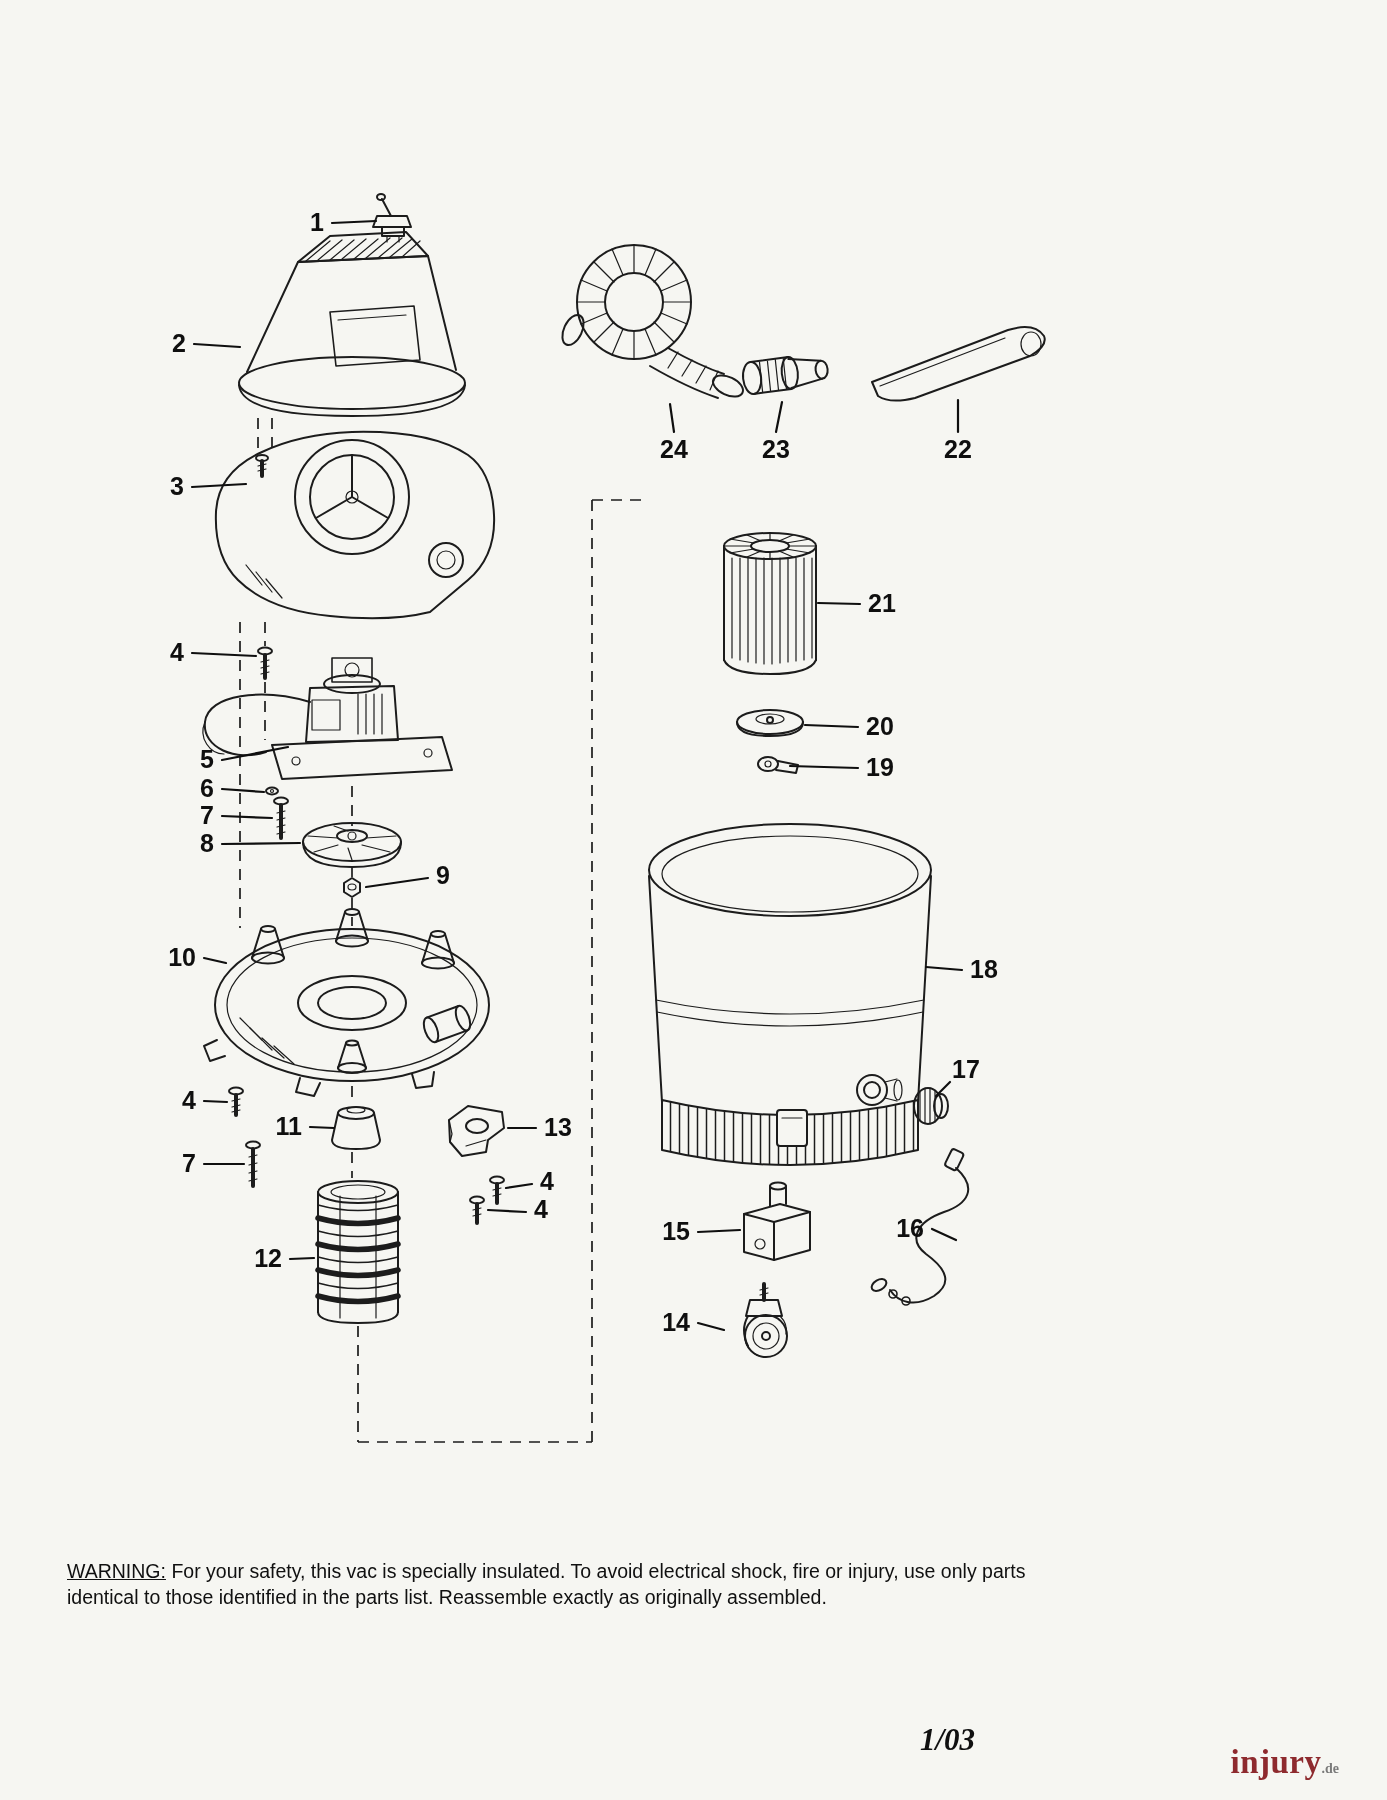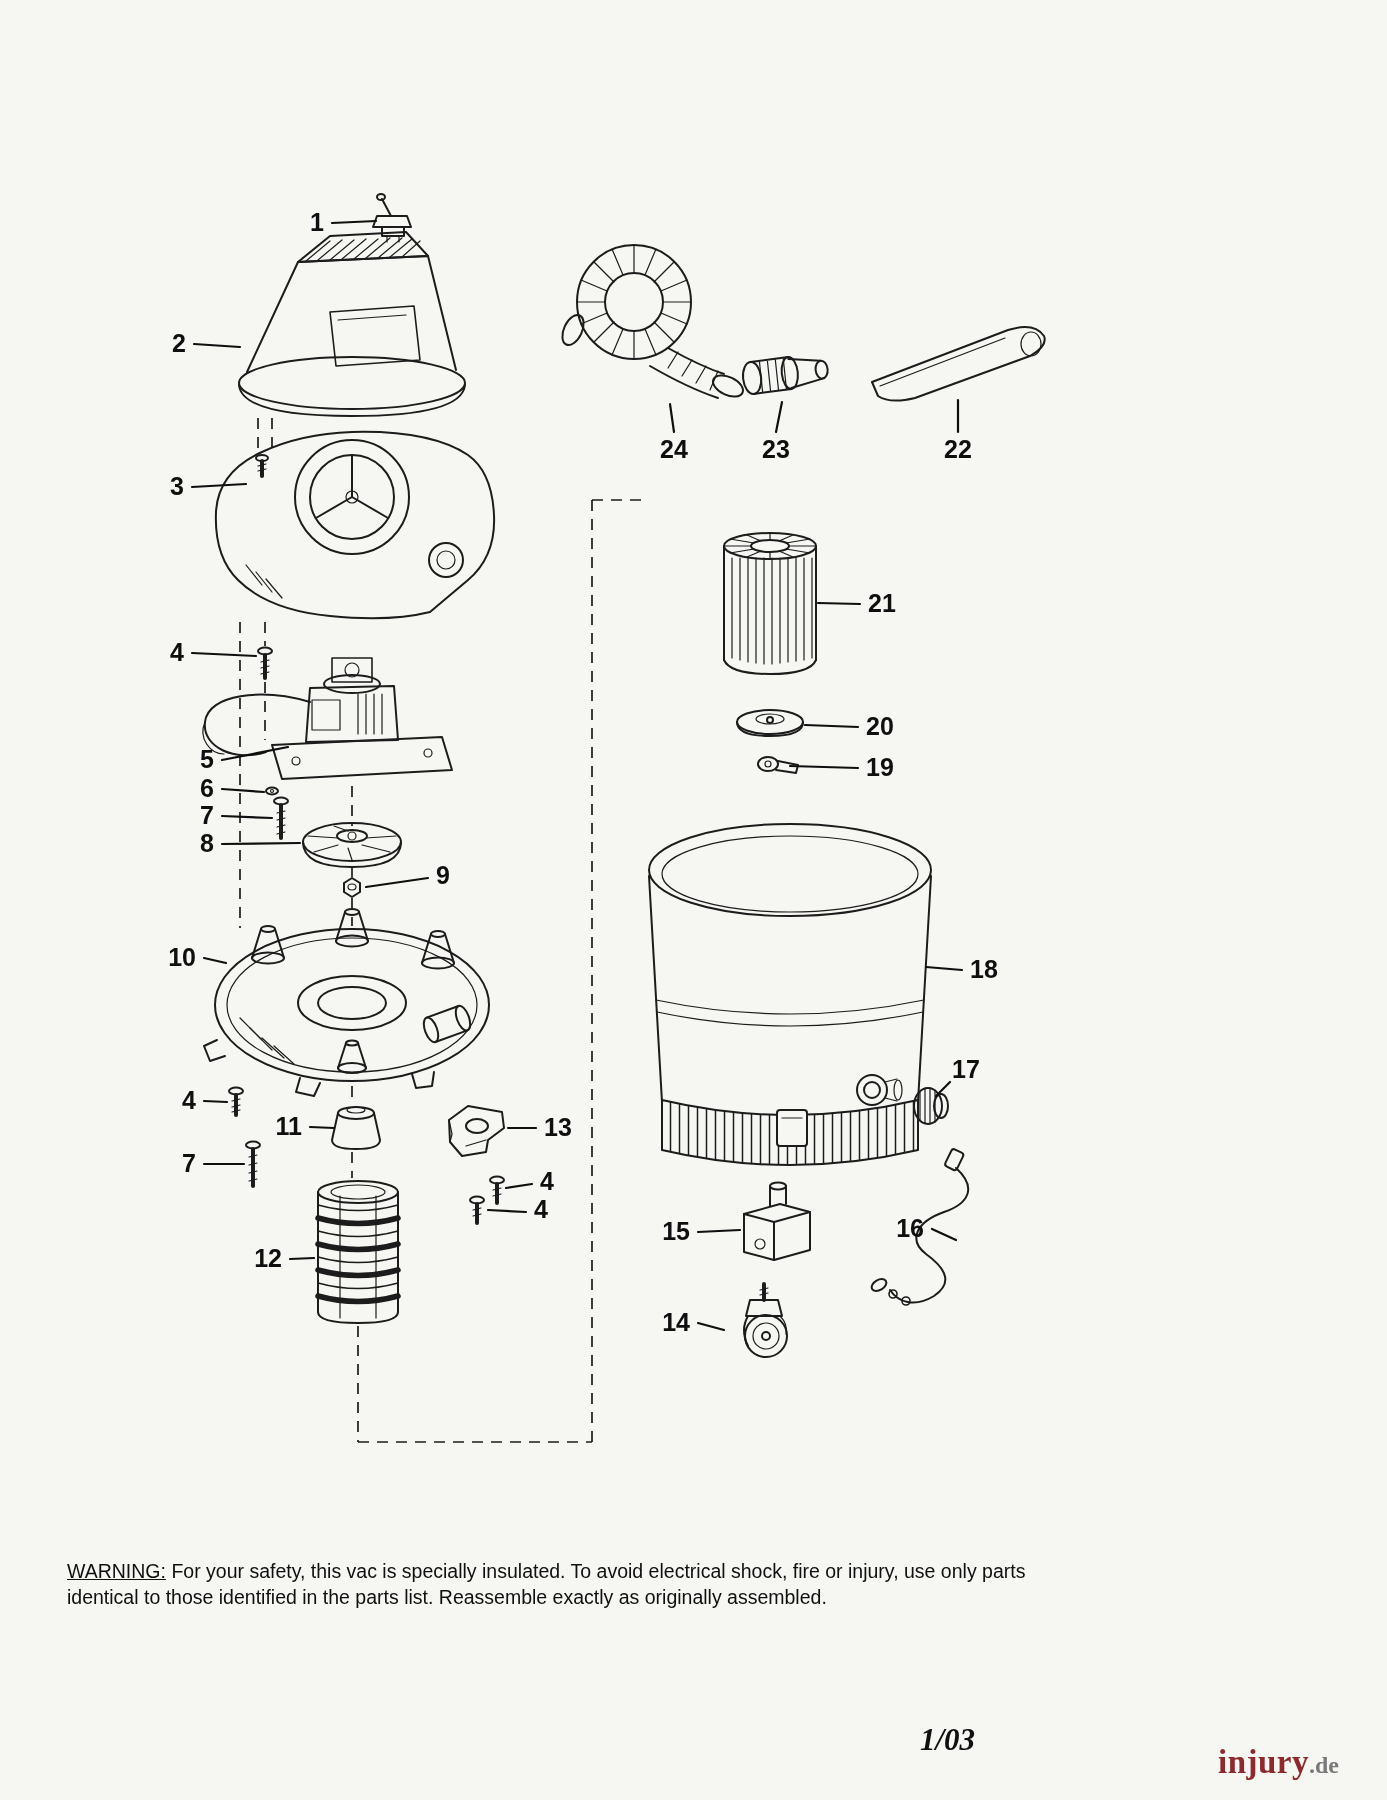--- a/index.html
+++ b/index.html
@@ -30,21 +30,21 @@
   .footer-date {
     position:absolute; left:920px; top:1722px;
     font-family:"Liberation Serif", serif; font-style:italic; font-weight:700;
     font-size:31px; color:#101010;
   }
   .watermark {
     position:absolute; right:48px; top:1744px;
     font-family:"Liberation Serif", serif; font-weight:700; white-space:nowrap;
   }
   .watermark .name { font-size:33px; letter-spacing:0.5px; }
-  .watermark .tld  { font-size:24px;text-align:center; }
+  .watermark .tld  { font-size:14px;text-align:center; }
 </style>
 </head>
 <body>
 
 <div class="page">
 
 <svg class="diagram" viewBox="0 0 1387 1800">
   <defs>
     <pattern id="vhatch" width="9" height="12" patternUnits="userSpaceOnUse">
       <line x1="4.5" y1="0" x2="4.5" y2="12" stroke="#1c1c1c" stroke-width="1.5"></line>

